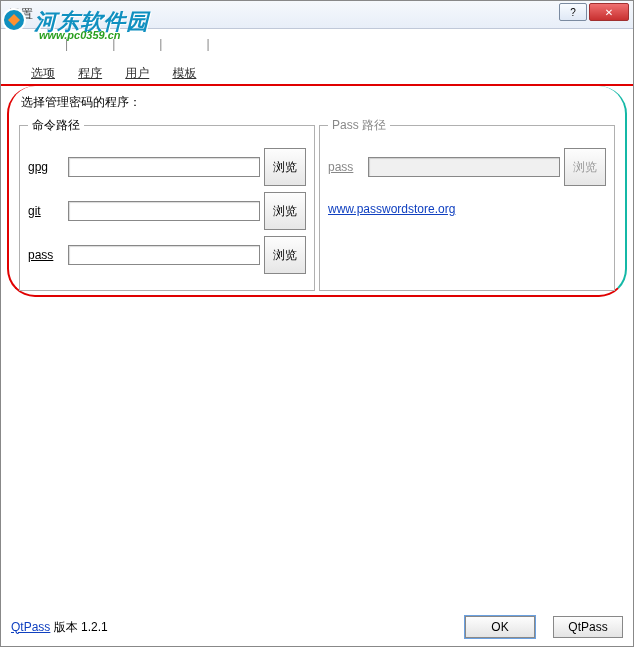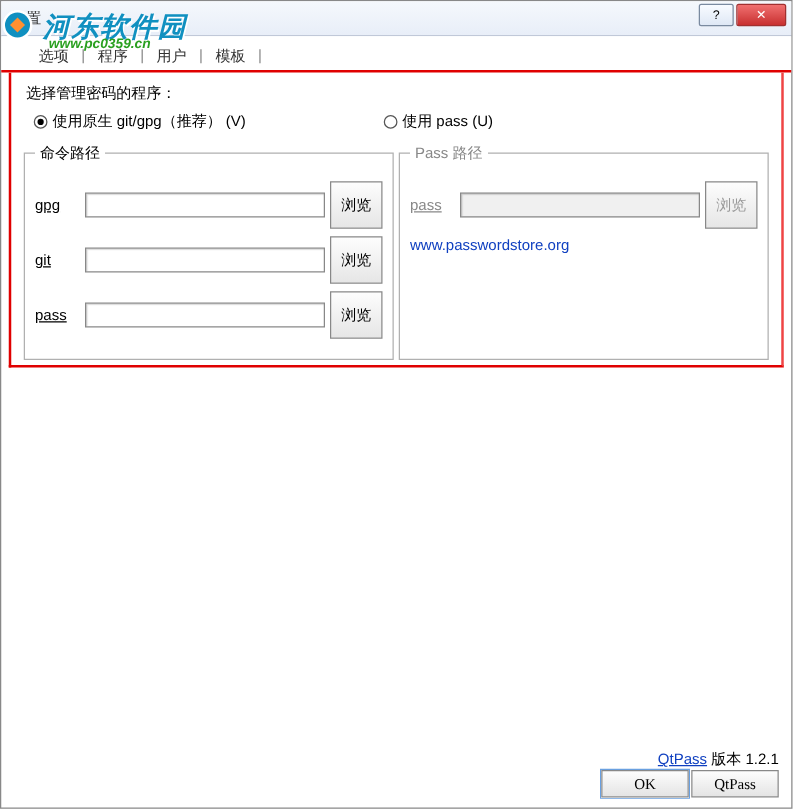--- a/index.html
+++ b/index.html
@@ -38,29 +38,30 @@
 }
 .watermark-sub { position:absolute; top:28px; left:38px; font-size:11px; color:#2aa020; font-style:italic; pointer-events:none; z-index:50;font-weight:bold;}
 .watermark svg { vertical-align: -4px; }
 .tabbar {
   display:flex; gap:0; padding: 6px 0 0 20px; font-size:12px; color:#333;
   border-bottom: 2px solid #e00000;
   background:#fff;
   position: relative;
 }
 .tab {
-  padding: 2px 10px; cursor:pointer; 
+  padding: 2px 10px; cursor:pointer; text-decoration: underline; margin-top: 28px;
 }
 .tab-sep { color:#888; padding: 2px 0;}
 .content {
   padding: 6px 10px 4px 10px;
   border-left: 2px solid #e00000;
-  border-right: 2px solid #ef4444;
+  border-right: 2px solid #14b8a6;
   border-bottom: 2px solid #e00000;
   margin: 0 6px 0 6px;
+  border-radius: 28px;
 }
 .section-label { margin: 2px 0 6px 2px; }
 .radio-row { display:flex; gap:40px; margin: 4px 0 8px 8px;}
 .radio-opt { display:flex; align-items:center; gap:4px; cursor:pointer;}
 .radio-circle {
   width:11px;height:11px;border:1px solid #555;border-radius:50%;
   display:inline-flex;align-items:center;justify-content:center;background:#fff;
 }
 .radio-dot{width:5px;height:5px;border-radius:50%;background:#000;}
 .panels { display:flex; gap:4px; }
@@ -77,27 +78,27 @@
   box-shadow: inset 1px 1px 1px rgba(0,0,0,0.15);
   padding:0 2px; font-size:12px; font-family:inherit;
 }
 .field-input[disabled]{ background:#f0f0f0; color:#888;}
 .browse-btn {
   width:42px; height:38px; border:1px solid #888;
   background:linear-gradient(#fdfdfd,#e6e6e6); cursor:pointer;
   font-size:12px; font-family:inherit;
 }
 .browse-btn[disabled]{ color:#999; cursor:default;}
-.link { color:#1040c0; cursor:pointer; display:inline-block;}
+.link { color:#1040c0; text-decoration:underline; cursor:pointer; margin-top:10px; display:inline-block;}
 .footer {
   position:absolute; bottom:8px; left:10px; right:10px;
-  display:flex; align-items:flex-end; justify-content:space-between;flex-direction:column;
+  display:flex; align-items:center; justify-content:space-between;
 }
 .footer-link { color:#1040c0; text-decoration:underline; cursor:pointer; font-size:12px;}
-.footer-btns { display:flex; gap:2px;font-family:Liberation Serif, serif;}
+.footer-btns { display:flex; gap:18px;}
 .dlg-btn {
   width:70px; height:22px; border:1px solid #888;
   background:linear-gradient(#fdfdfd,#e4e4e4); cursor:pointer;
   font-size:12px; font-family:inherit;
 }
 .dlg-btn.ok { box-shadow: 0 0 0 1px #6aa0e0; }
 </style>
 </head>
 <body>
 
@@ -131,32 +132,20 @@
     <span class="tab-sep">|</span>
     <span class="tab">用户</span>
     <span class="tab-sep">|</span>
     <span class="tab">模板</span>
     <span class="tab-sep">|</span>
   </div>
 
   <div class="content">
     <div class="section-label">选择管理密码的程序：</div>
 
-    <div class="radio-row">
-      <label class="radio-opt">
-        <span class="radio-circle">
-            <span class="radio-dot"></span>
-          </span>
-        <span>使用原生 git/gpg（推荐）  (V)</span>
-      </label>
-      <label class="radio-opt" style="margin-left:70px">
-        <span class="radio-circle"></span>
-        <span>使用 pass  (U)</span>
-      </label>
-    </div>
 
     <div class="panels">
       <fieldset>
         <legend>命令路径</legend>
         <div class="field-row">
           <span class="field-label">gpg</span>
           <input class="field-input" style="">
           <button class="browse-btn">浏览</button>
         </div>
         <div class="field-row">

